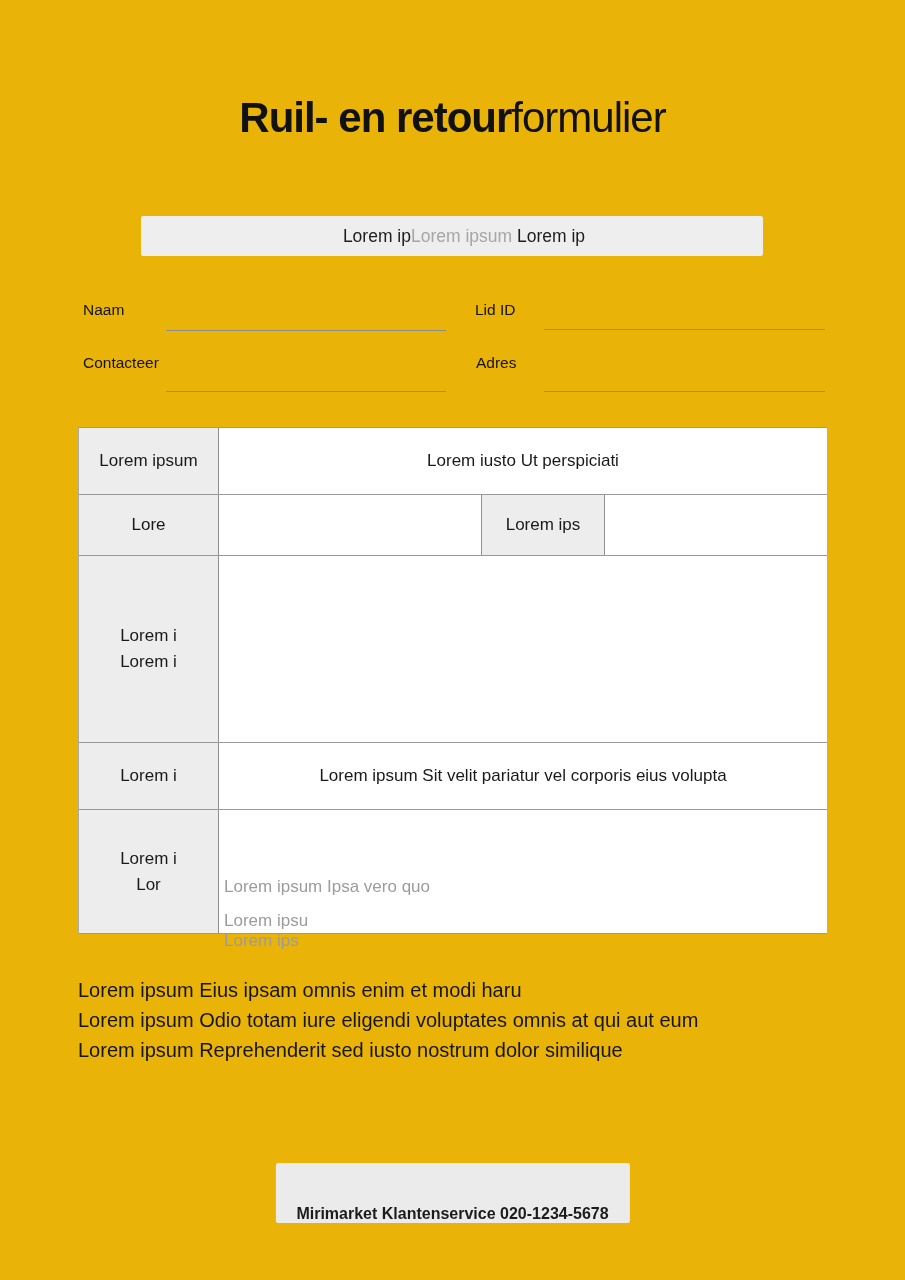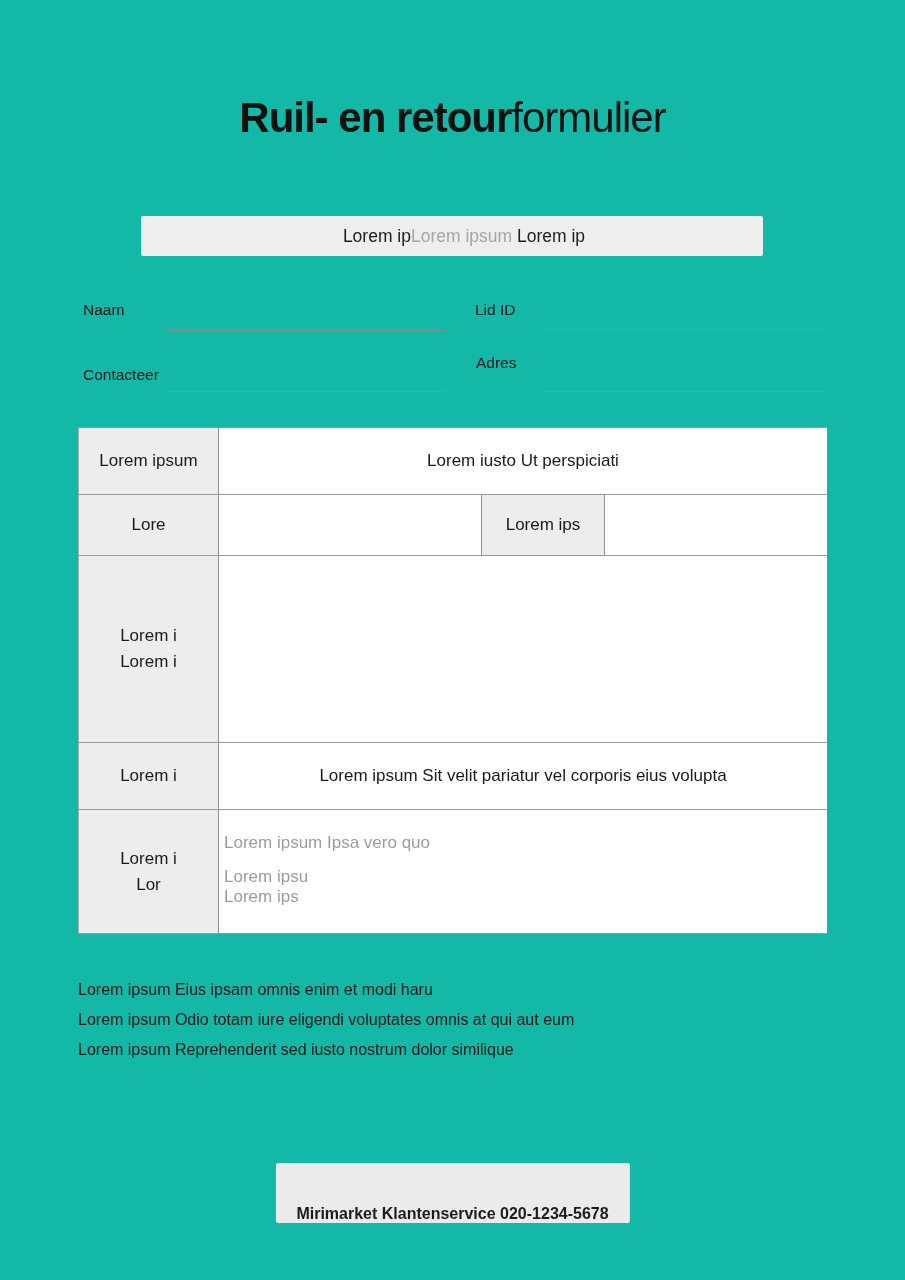--- a/index.html
+++ b/index.html
@@ -1,21 +1,21 @@
 <!DOCTYPE html>
 <html><head>
 <meta charset="utf-8">
 <style>
   * { margin:0; padding:0; box-sizing:border-box; }
   html,body { background:#ffffff; }
   .page {
     position:relative;
     width:905px; height:1280px;
     margin:0 auto;
-    background:#14b8a6;
+    background:#eab308;
     font-family:"Liberation Sans", sans-serif;
     color:#161616;
     overflow:hidden;
   }
 
   
   .doc-title {
     position:absolute; top:94px; left:0; width:905px;
     text-align:center;
     font-size:42px; letter-spacing:-1px;
@@ -34,21 +34,21 @@
   }
   .banner .dark  { color:#1d1d1d; }
   .banner .muted { color:#a6a6a6; }
 
   
   .field-label {
     position:absolute; font-size:15.5px; color:#141414; line-height:17px;
   }
   .lbl-naam       { top:301px; left:83px;  }
   .lbl-lidid      { top:301px; left:475px; }
-  .lbl-contacteer { top:354px; left:83px;margin-top:12px;  }
+  .lbl-contacteer { top:354px; left:83px;  }
   .lbl-adres      { top:354px; left:476px; }
   .field-line {
     position:absolute; height:0; border-bottom:1.5px solid #8c8c8c;
   }
   .line-naam       { top:330px; left:166px; width:280px; }
   .line-lidid      { top:329px; left:544px; width:281px; }
   .line-contacteer { top:391px; left:166px; width:280px; }
   .line-adres      { top:391px; left:544px; width:281px; }
 
   
@@ -83,27 +83,27 @@
     display:flex; align-items:center; justify-content:center;
     color:#1a1a1a;
   }
   .spacer-a { flex:0 0 262px; background:#ffffff; }
   .spacer-b { flex:1 1 auto; background:#ffffff; }
   .notescell {
     flex:1 1 auto; background:#ffffff;
     padding:23px 0 0 5px;
     color:#9c9c9c; text-align:left;
   }
-  .notescell .ph1 { line-height:20px; }
+  .notescell .ph1 { line-height:20px;margin-top:44px; }
   .notescell .ph-group { margin-top:14px; line-height:20px; }
 
   
   .note-list {
     position:absolute; top:975px; left:78px; width:720px;
-    font-size:16px; line-height:30px; color:#161616;
+    font-size:20px; line-height:30px; color:#161616;
   }
 
   
   .footer-badge {
     position:absolute; top:1163px; left:50%;
     transform:translateX(-50%);
     height:60px; padding:0 21px;
     background:#ebebeb; border-radius:2px;
     display:flex; align-items:flex-end;
     font-size:16px; font-weight:600; color:#1c1c1c;

